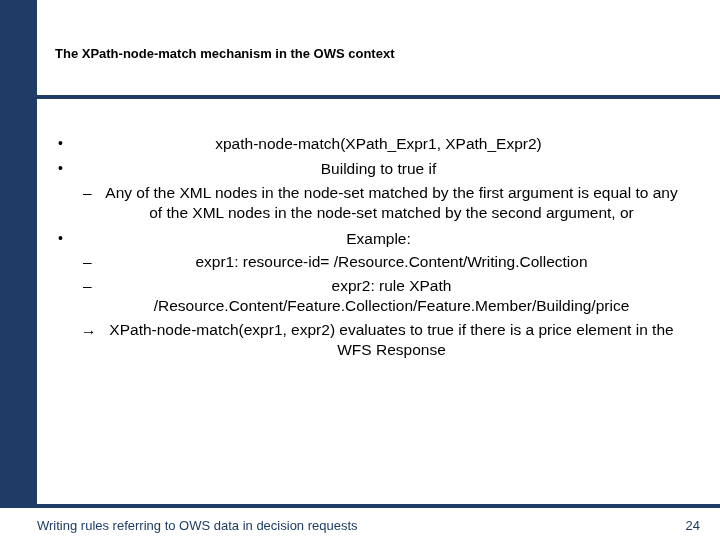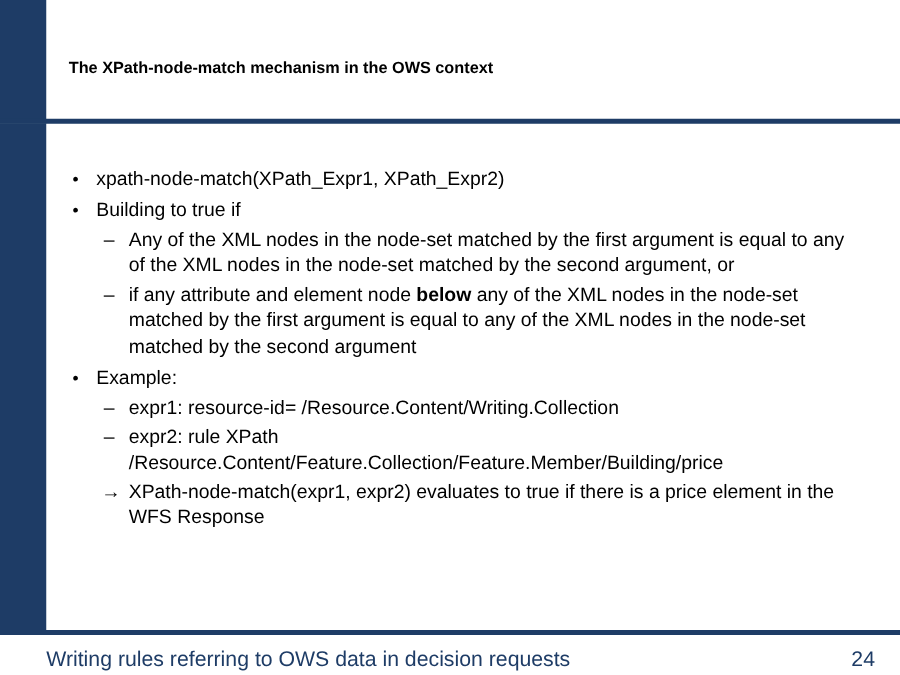--- a/index.html
+++ b/index.html
@@ -75,20 +75,21 @@
   }
   .content ul {
     list-style: none;
     margin: 0;
     padding: 0;
   }
   .content > ul > li {
     position: relative;
     padding-left: 22px;
     margin-bottom: 5px;
+    text-align: center;
   }
   .content > ul > li::before {
     content: "•";
     position: absolute;
     left: 3px;
     top: 0;
     font-size: 14px;
   }
   .content ul.sub {
     margin-top: 3px;
@@ -109,21 +110,21 @@
     left: 4px;
   }
   .bold { font-weight: bold; }
   
   .footer {
     position: absolute;
     left: 37px;
     right: 20px;
     top: 518px;
     font-family: "Trebuchet MS", Verdana, sans-serif;
-    font-size: 17px;
+    font-size: 13px;
     color: #1e3c66;
     display: flex;
     justify-content: space-between;
   }
   .footer .page {
   }
 </style>
 </head>
 <body>
 
@@ -140,23 +141,20 @@
       <li>
         <span>xpath-node-match(XPath_Expr1, XPath_Expr2)</span>
       </li>
 
       <li>
         <span>Building to true if</span>
         <ul class="sub">
           <li>
             <span>Any of the XML nodes in the node-set matched by the first argument is equal to any of the XML nodes in the node-set matched by the second argument, or</span>
           </li>
-          <li>
-            <span>if any attribute and element node </span><span class="bold">below</span><span> any of the XML nodes in the node-set matched by the first argument is equal to any of the XML nodes in the node-set matched by the second argument</span>
-          </li>
         </ul>
       </li>
 
       <li>
         <span>Example:</span>
         <ul class="sub">
           <li>
             <span>expr1: resource-id= /Resource.Content/Writing.Collection</span>
           </li>
           <li>

